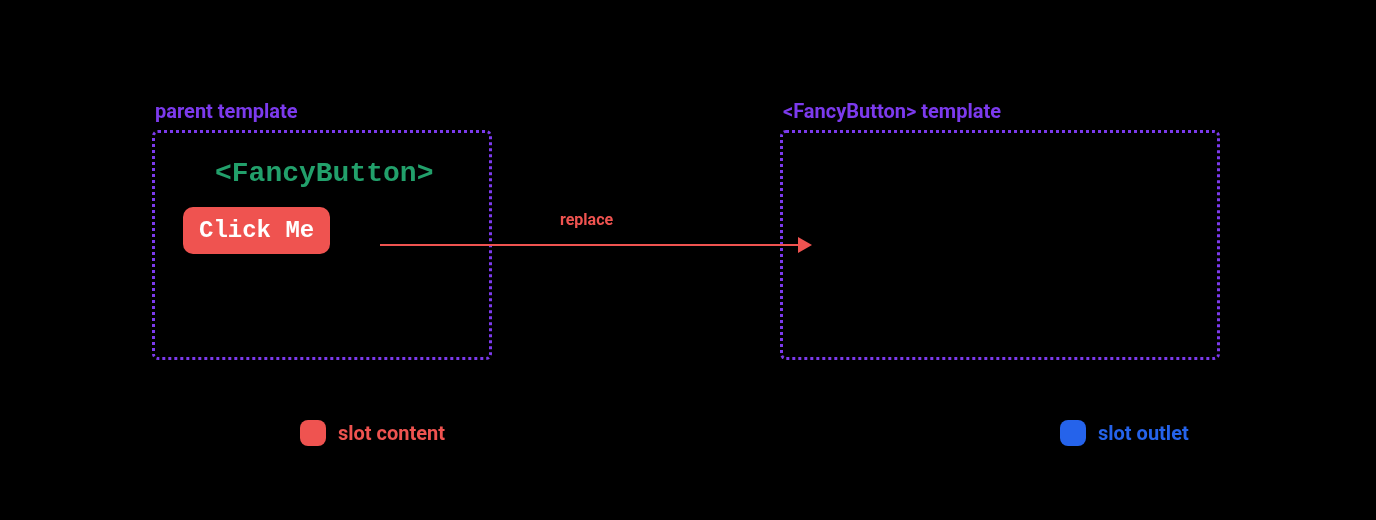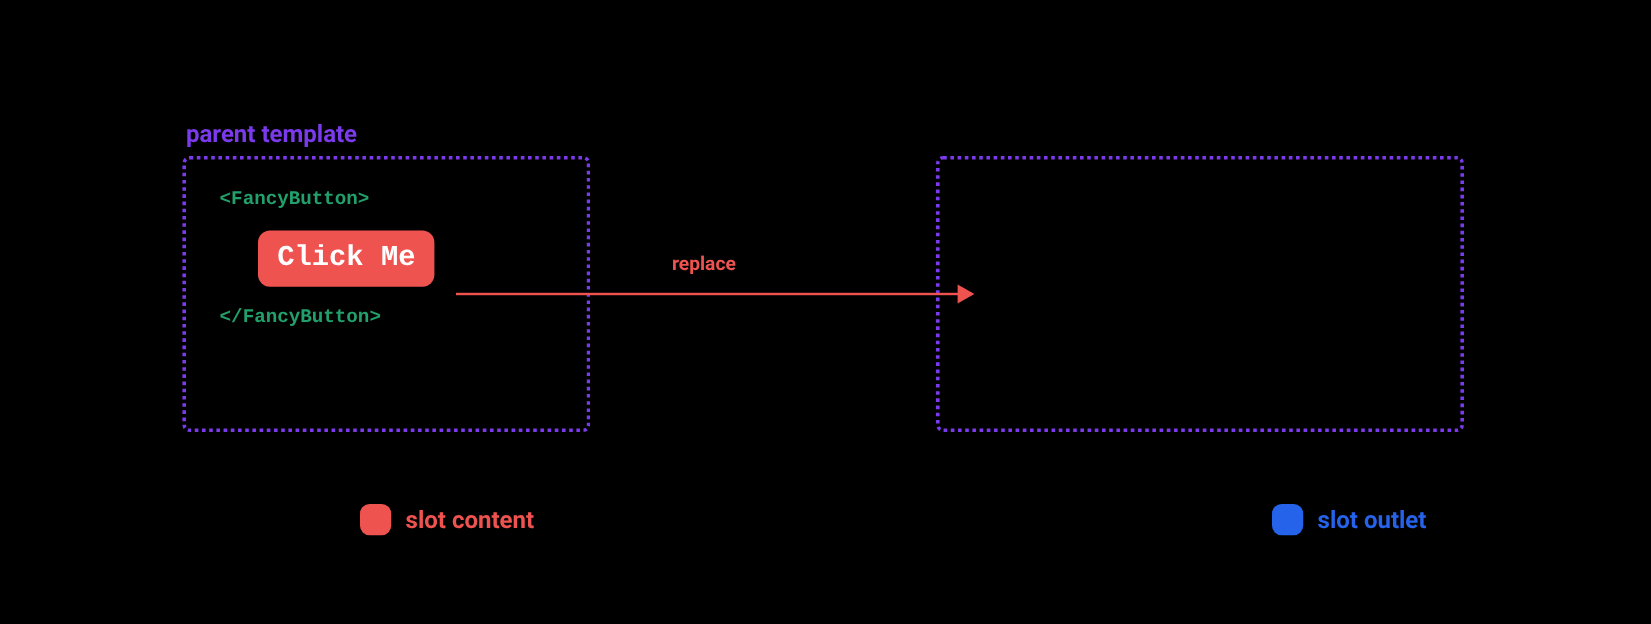--- a/index.html
+++ b/index.html
@@ -46,37 +46,38 @@
     color: var(--purple);
     font-weight: 700;
     font-size: 20px;
     white-space: nowrap;
   }
 
   .code-line {
     color: var(--green);
     font-family: var(--code-font);
     font-weight: 700;
-    font-size: 16px;
+    font-size: 28px;
     line-height: 1.2;
     white-space: pre;
+    margin-left: 32px;
   }
   .code-gap  { height: 16px; }
 
   .chip {
     display: inline-block;
     border-radius: 10px;
     padding: 10px 16px;
     font-family: var(--code-font);
     font-weight: 700;
     font-size: 24px;
     color: #fff;
     white-space: pre;
   }
-  .chip-red  { background: var(--red);  margin-left: 32px; }
+  .chip-red  { background: var(--red);  }
   .chip-blue { background: var(--blue); margin-left: 32px; }
 
   
   .arrow {
     position: absolute;
     top: 244px;
     left: 380px;
     width: 430px;
     height: 2px;
     background: var(--red);
@@ -124,24 +125,24 @@
 
 <div class="canvas">
 
   <div class="panel panel-left">
     <div class="panel-label">parent template</div>
 
     <div class="code-line">&lt;FancyButton&gt;</div>
     <div class="code-gap"></div>
     <span class="chip chip-red">Click Me</span>
     <div class="code-gap"></div>
-    <div class="code-line">&lt;/FancyButton&gt;</div>
   </div>
 
   <div class="panel panel-right">
+    <div class="panel-label">&lt;FancyButton&gt; template</div>
 
     <div class="code-gap"></div>
     <div class="code-gap"></div>
   </div>
 
   <div class="arrow"></div>
   <div class="arrow-label">replace</div>
 
   <div class="legend legend-right">
     <div class="swatch swatch-blue"></div>

